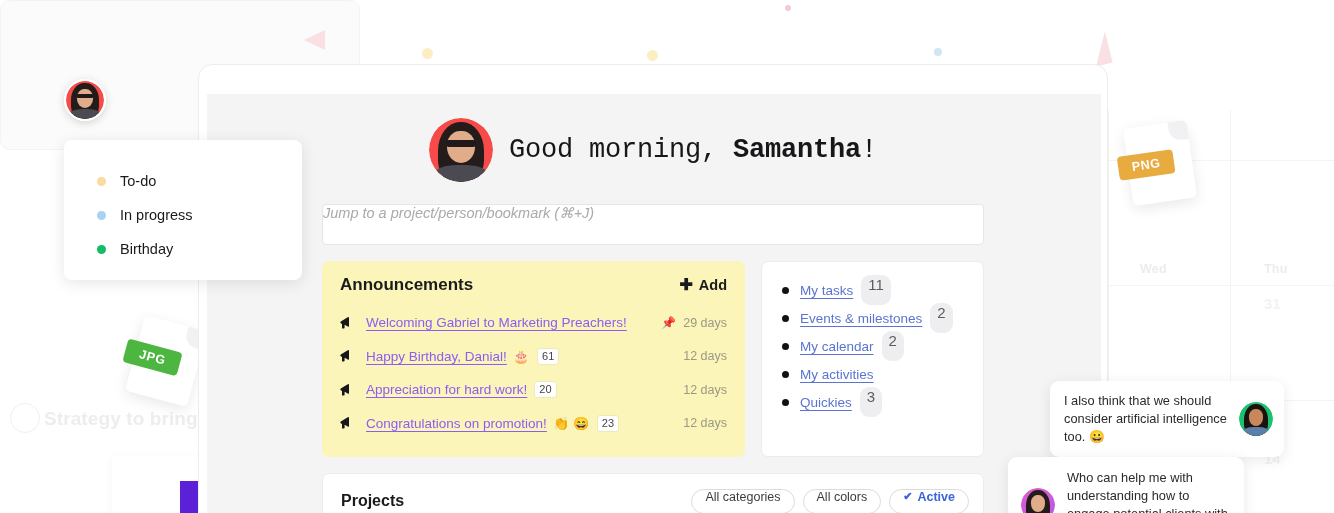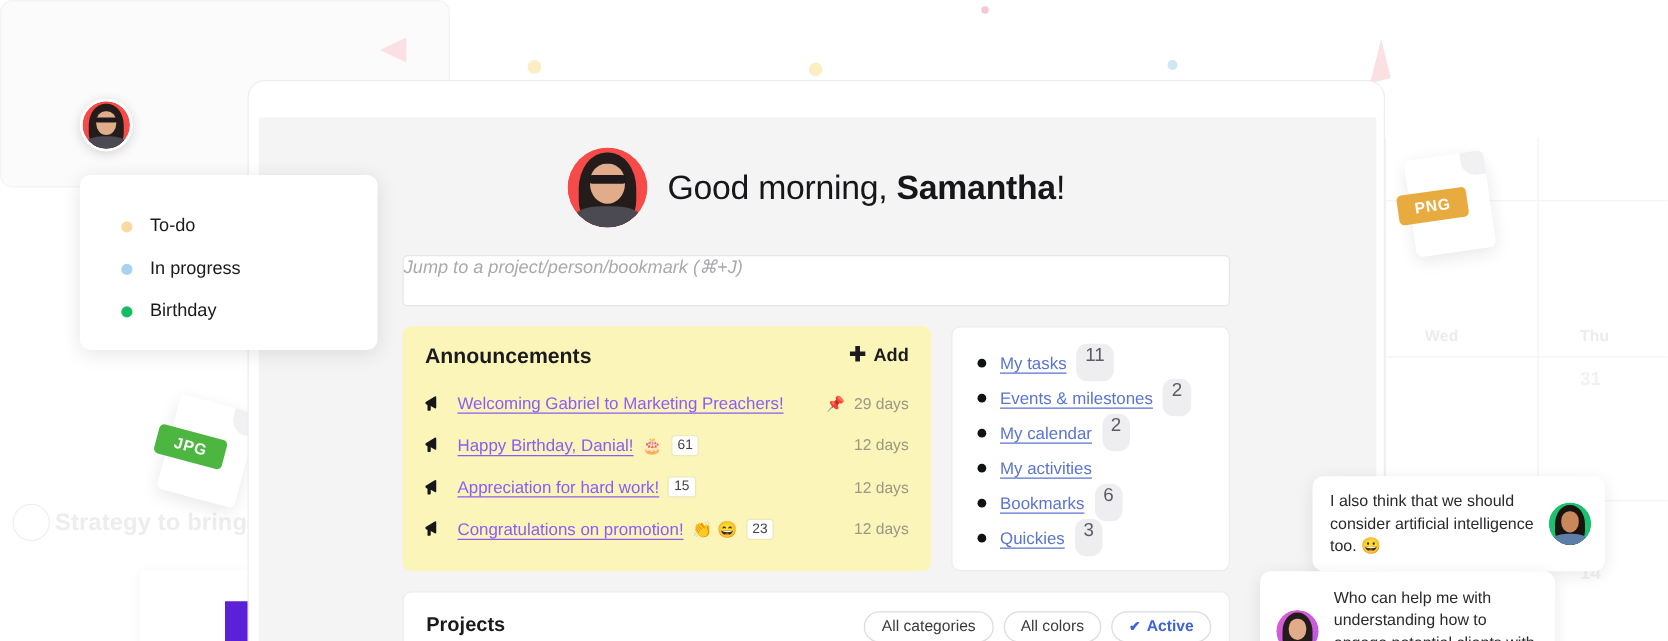--- a/index.html
+++ b/index.html
@@ -226,20 +226,21 @@
   .greet-avatar {
     width: 64px; height: 64px; border-radius: 50%;
     overflow: hidden; flex: none;
   }
   .greet-text {
     font-size: 27px;
     color: #17171a;
     font-weight: 400;
     white-space: nowrap;
     letter-spacing: -.2px;
+    font-family: Liberation Mono, monospace;
   }
   .greet-text b { font-weight: 700; }
 
   
   #search {
     position: absolute;
     left: 322px; top: 204px;
     width: 662px; height: 41px;
     background: #ffffff;
     border: 1px solid #e6e6e8;
@@ -355,21 +356,21 @@
     display: flex; align-items: center;
     padding: 0 14px 0 18px;
   }
   .proj-title { font-size: 16px; font-weight: 700; color: #1b1b1d; }
   .proj-filters { margin-left: auto; display: flex; align-items: center; gap: 8px; }
   .pill {
     border: 1px solid #dcdce0;
     border-radius: 14px;
     height: 25px;
     padding: 0 13px;
-    display: flex; align-items: center; gap: 5px;
+    display: flex; align-items: flex-start; gap: 5px;
     font-size: 12.5px;
     color: #3b3b40;
     background: #fff;
     cursor: pointer;
     white-space: nowrap;
   }
   .pill.active { color: #3e62d8; font-weight: 700; }
   .pill .chk { font-size: 11px; }
 
   
@@ -514,21 +515,21 @@
       </span>
     </div>
 
     <div class="ann-row">
       <span class="mega">
         <svg width="16" height="14" viewBox="0 0 16 14">
             <path d="M1.2 5.2 L7.8 1.2 Q9 0.6 9 1.9 L9 10 Q9 11.3 7.8 10.6 L4.6 8.7 L4.6 11.8 Q4.6 12.6 3.8 12.6 L2.7 12.6 Q2 12.6 2 11.9 L2 7.9 L1.2 7.5 Q0.3 7 0.3 6.3 Q0.3 5.6 1.2 5.2 Z" fill="#17171a"></path>
           </svg>
       </span>
       <span class="ann-link">Appreciation for hard work!</span>
-      <span class="count-chip">15</span>
+      <span class="count-chip">20</span>
       <span class="ann-right">
         <span>12 days</span>
       </span>
     </div>
 
     <div class="ann-row">
       <span class="mega">
         <svg width="16" height="14" viewBox="0 0 16 14">
             <path d="M1.2 5.2 L7.8 1.2 Q9 0.6 9 1.9 L9 10 Q9 11.3 7.8 10.6 L4.6 8.7 L4.6 11.8 Q4.6 12.6 3.8 12.6 L2.7 12.6 Q2 12.6 2 11.9 L2 7.9 L1.2 7.5 Q0.3 7 0.3 6.3 Q0.3 5.6 1.2 5.2 Z" fill="#17171a"></path>
           </svg>
@@ -554,25 +555,20 @@
       <span class="link-chip">2</span>
     </div>
     <div class="link-row">
       <span class="link-bullet"></span>
       <span class="link-a">My calendar</span>
       <span class="link-chip">2</span>
     </div>
     <div class="link-row">
       <span class="link-bullet"></span>
       <span class="link-a">My activities</span>
-    </div>
-    <div class="link-row">
-      <span class="link-bullet"></span>
-      <span class="link-a">Bookmarks</span>
-      <span class="link-chip">6</span>
     </div>
     <div class="link-row">
       <span class="link-bullet"></span>
       <span class="link-a">Quickies</span>
       <span class="link-chip">3</span>
     </div>
   </div>
 
   <div id="projects">
     <div class="proj-title">Projects</div>

